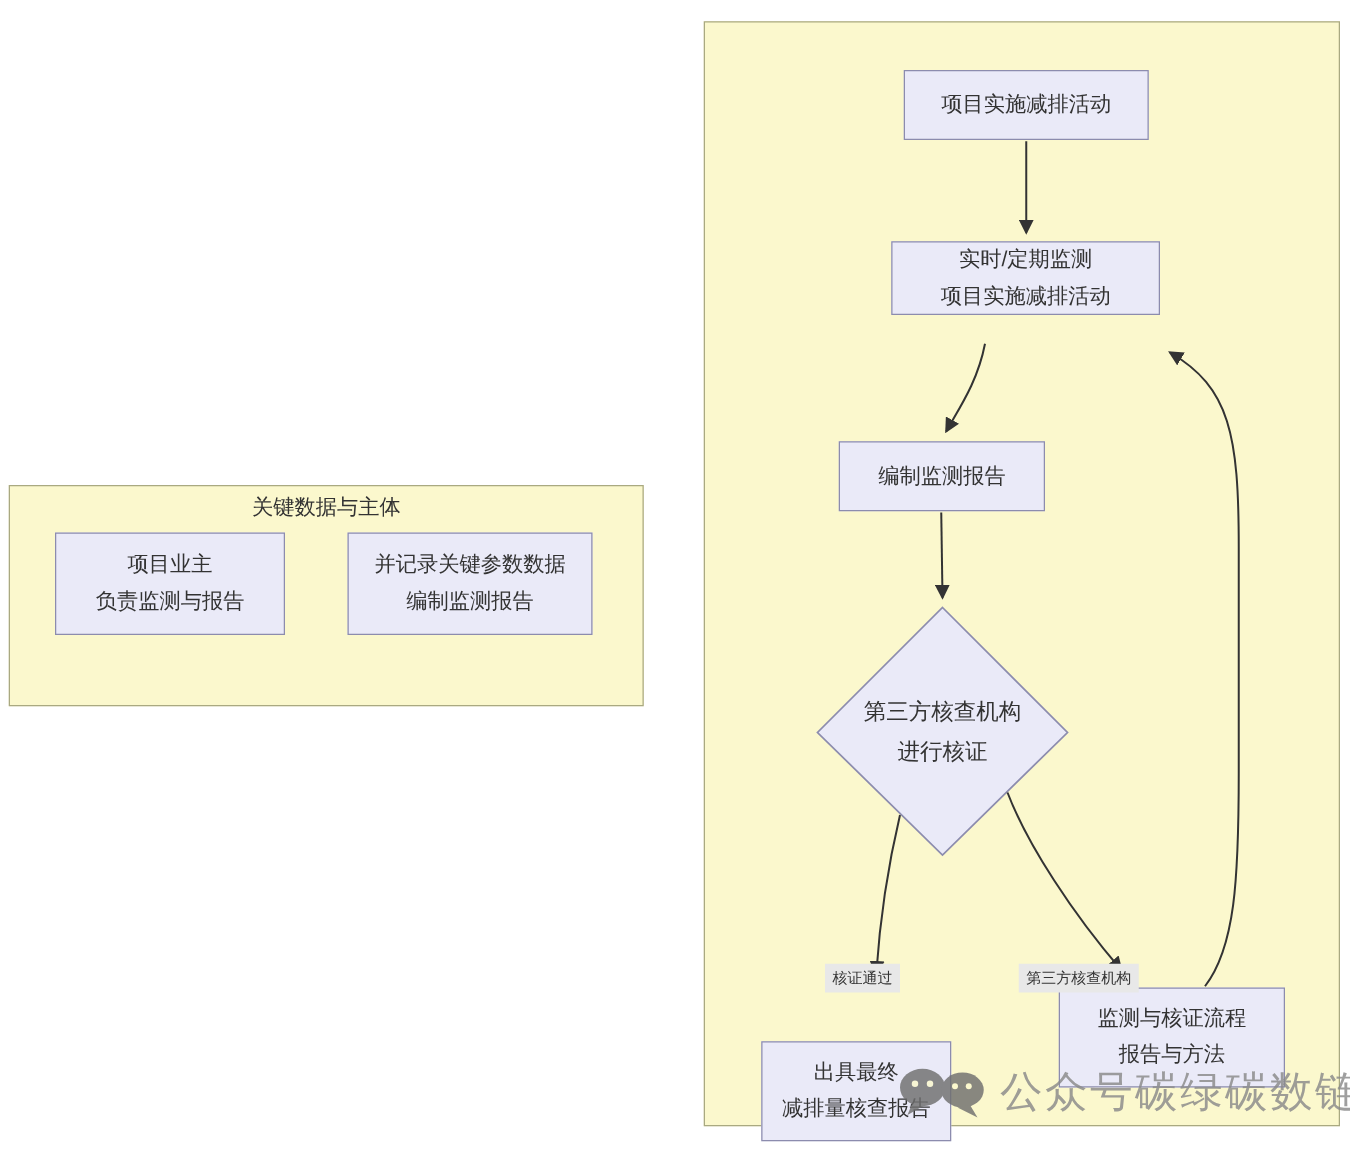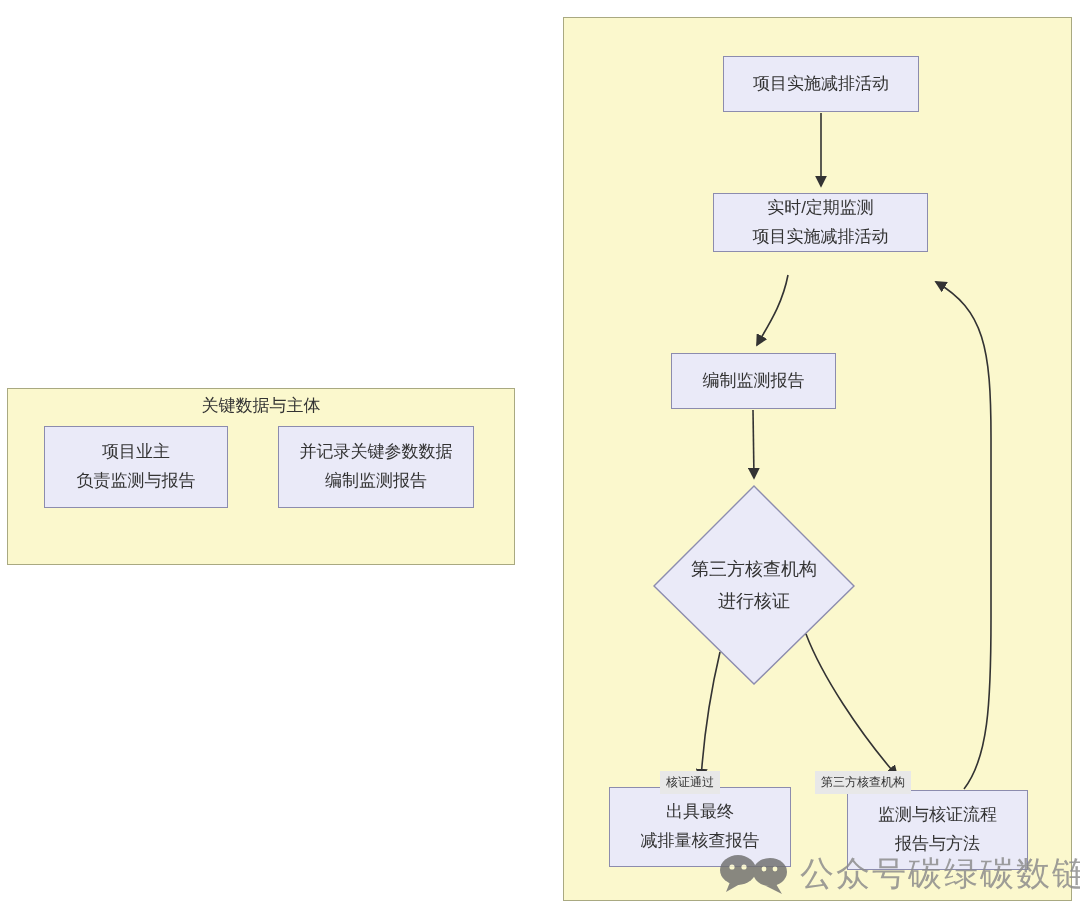--- a/index.html
+++ b/index.html
@@ -107,21 +107,21 @@
   </div>
 
   <div class="edge-label" style="left:96px;top:707px;">
     <span>核证通过</span>
   </div>
 
   <div class="edge-label" style="left:251px;top:707px;">
     <span>第三方核查机构</span>
   </div>
 
-  <div class="node" style="left:45px;top:769px;width:182px;height:80px;">
+  <div class="node" style="left:45px;top:815px;width:152px;height:80px;">
     <span>出具最终</span>
     <span>减排量核查报告</span>
   </div>
 
   <div class="node" style="left:283px;top:772px;width:181px;height:80px;">
     <span>监测与核证流程</span>
     <span>报告与方法</span>
   </div>
 </div>
 

